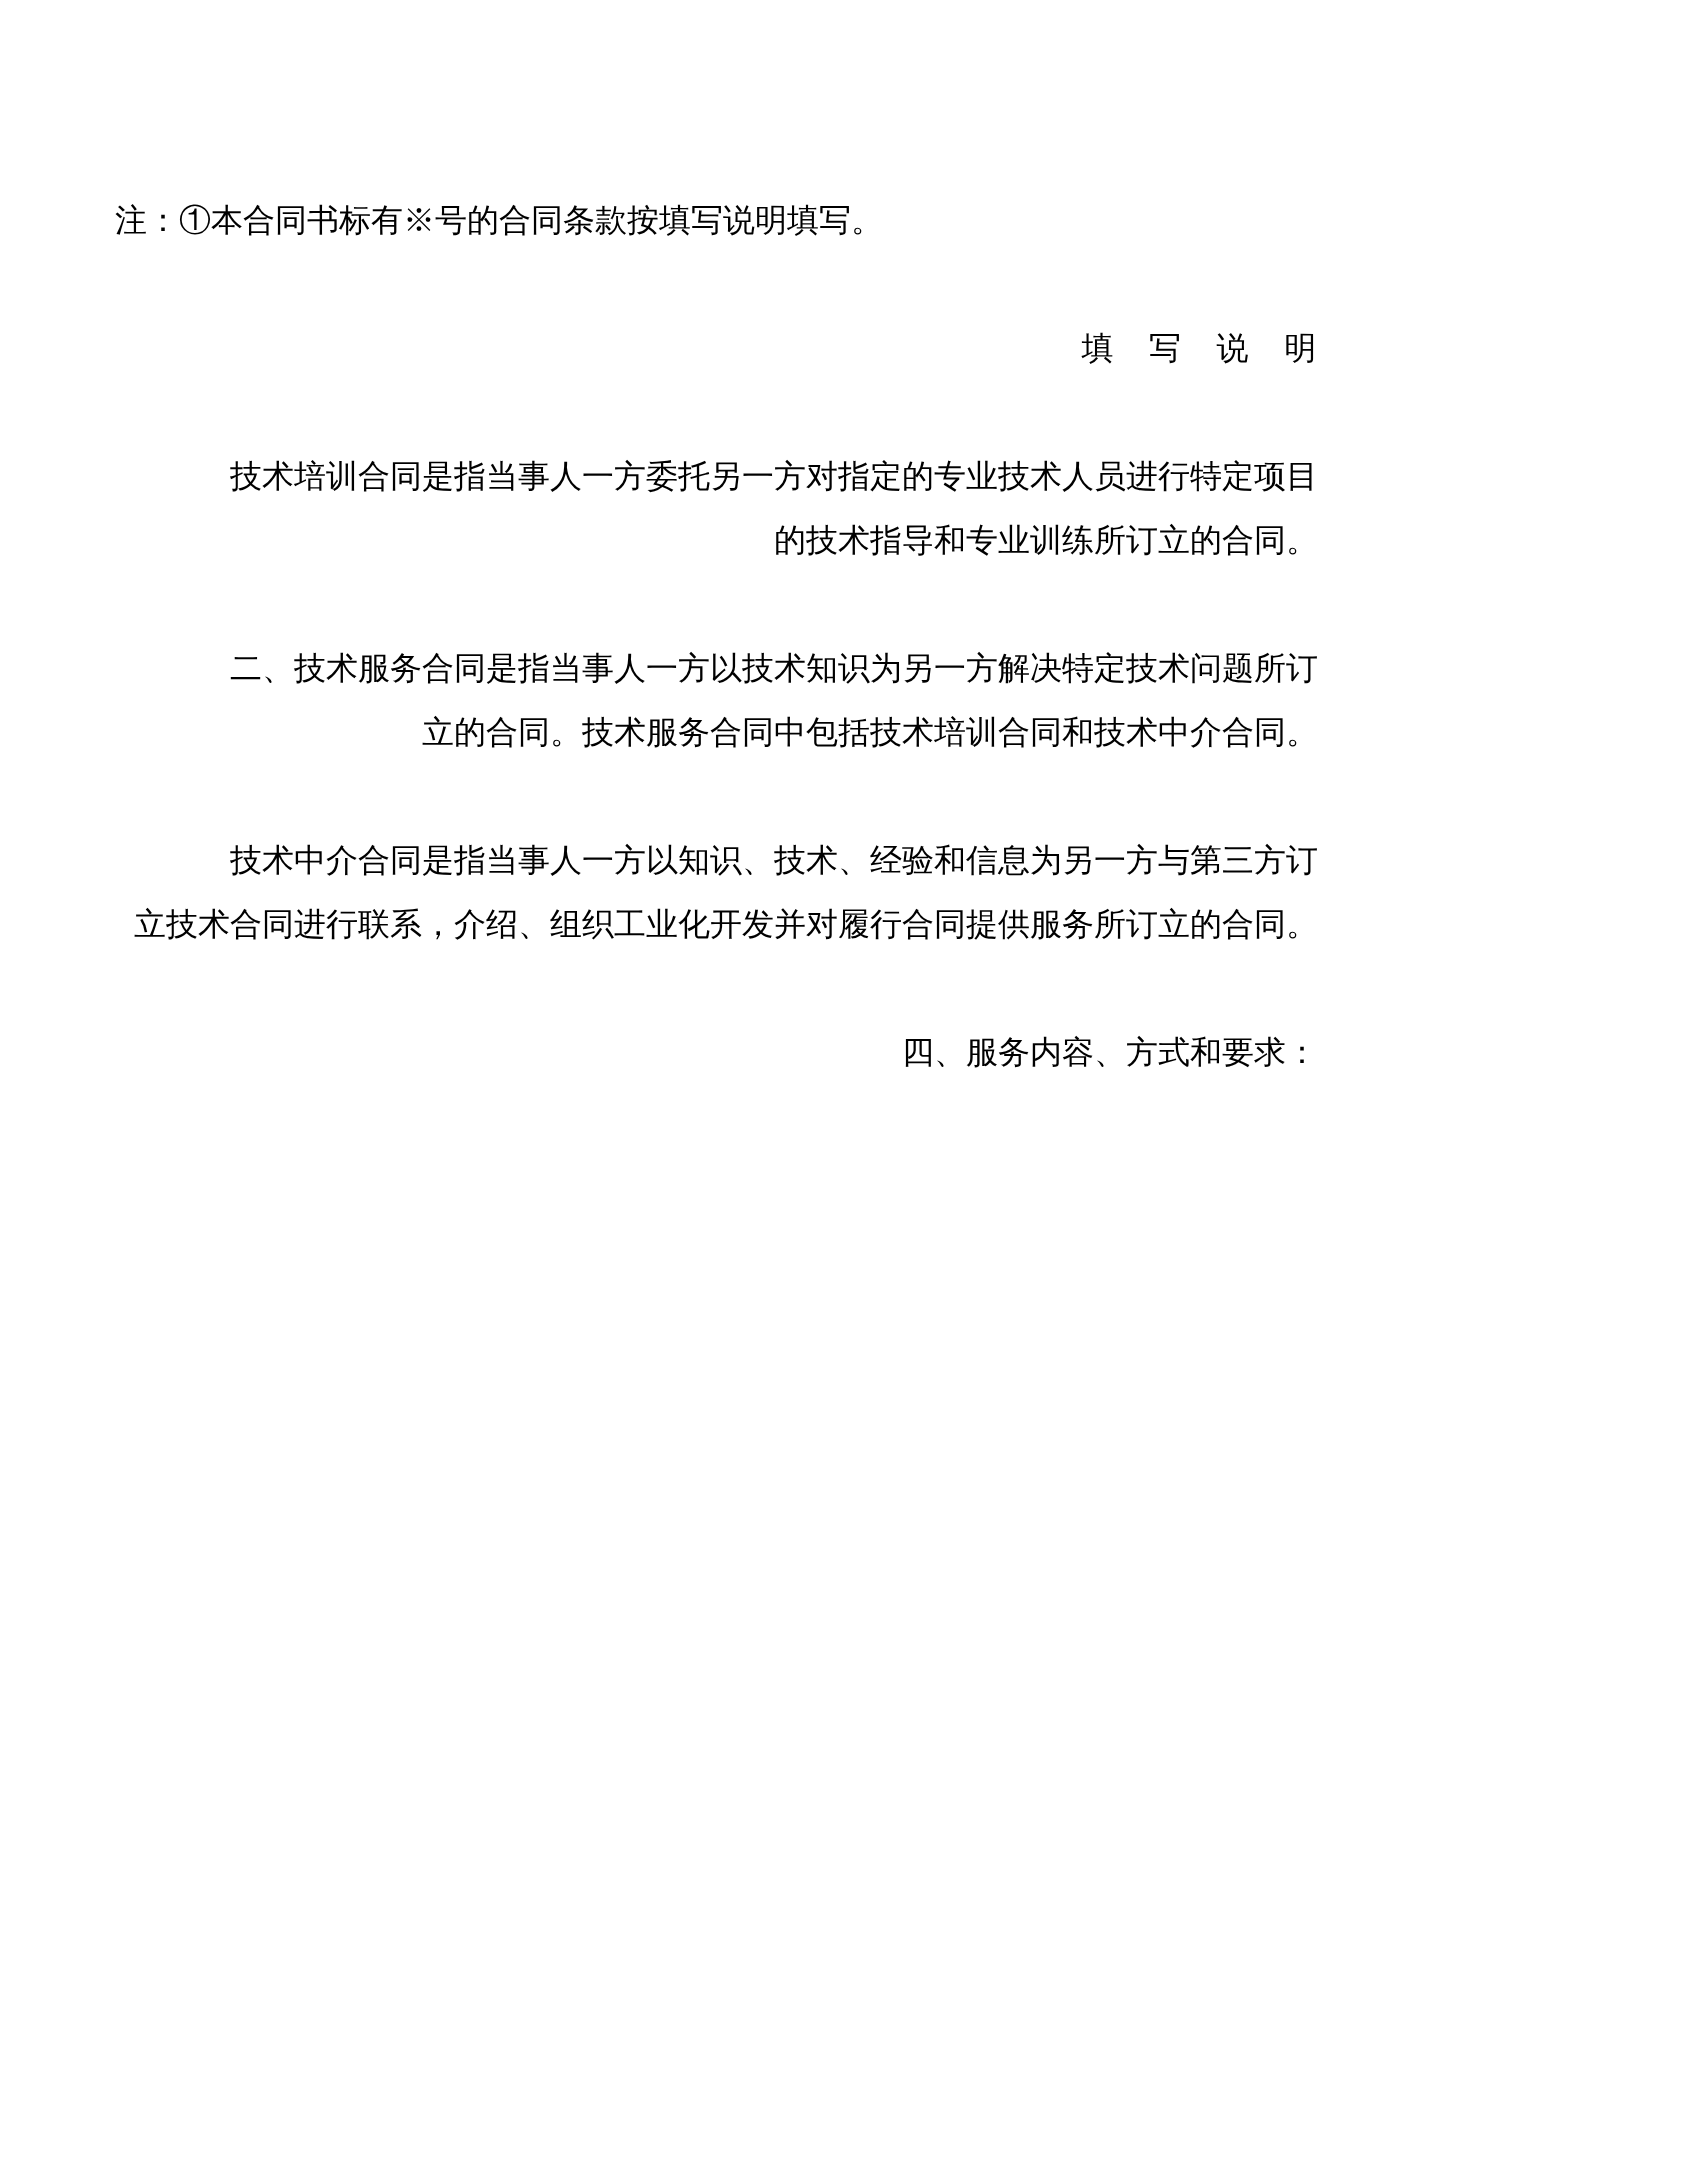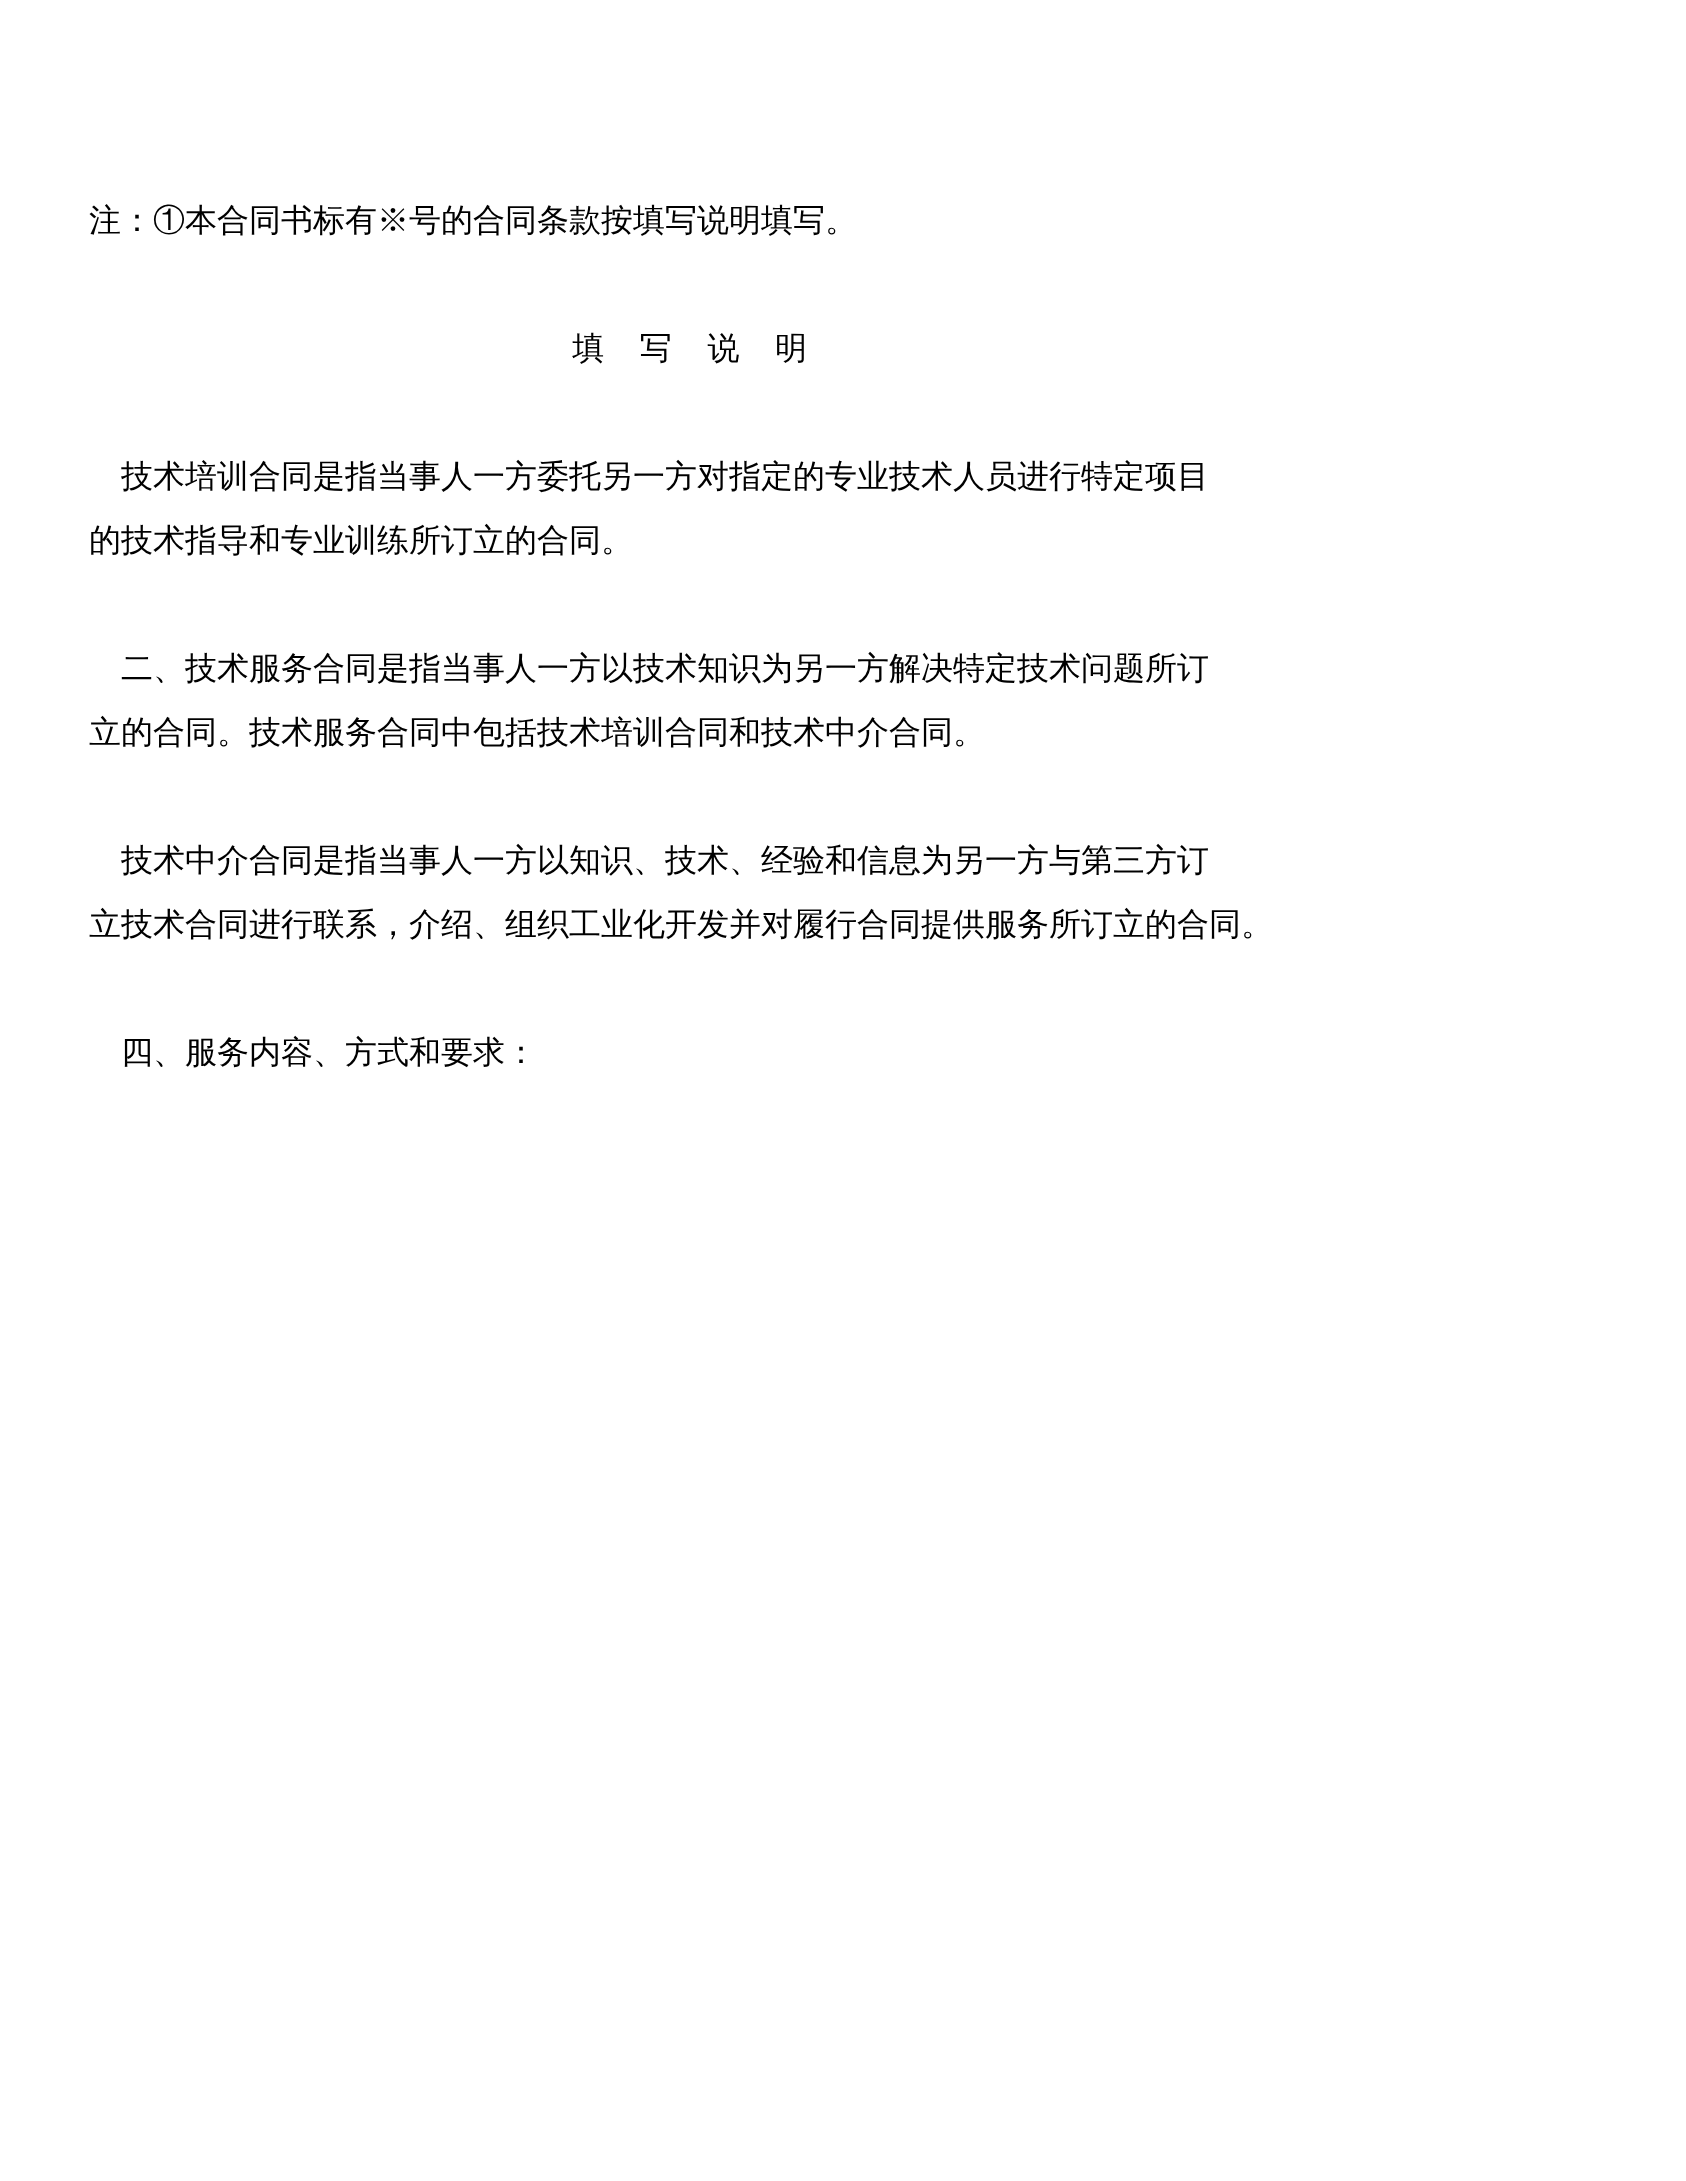--- a/index.html
+++ b/index.html
@@ -11,30 +11,30 @@
     width: 1686px;
     height: 2182px;
     position: relative;
     font-family: "Liberation Serif", "DejaVu Serif", serif;
     color: #000000;
   }
   .page {
     box-sizing: border-box;
     width: 1686px;
     height: 2182px;
-    padding: 188px 202px 110px 89px;
+    padding: 188px 202px 110px 115px;
     overflow: hidden;
   }
   .doc {
     width: 1203px;
     font-size: 32px;
     line-height: 64px;
   }
   .block { white-space: pre; }
-  .block + .block { margin-top: 64px; }
+  .block + .block { margin-top: 64px; text-align: right; }
   .note { text-indent: 0; }
   .doc-title {
     text-align: center;
     white-space: normal;
     letter-spacing: 1.8px;
   }
   .indent { text-indent: 1em; }
 </style>
 </head>
 <body>

